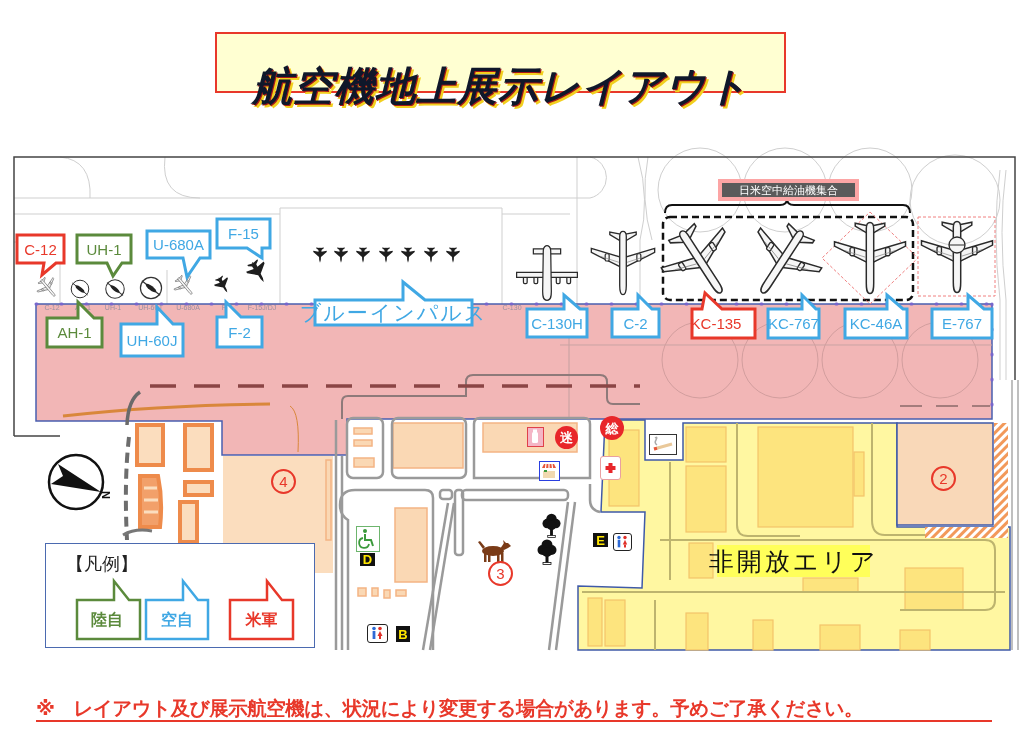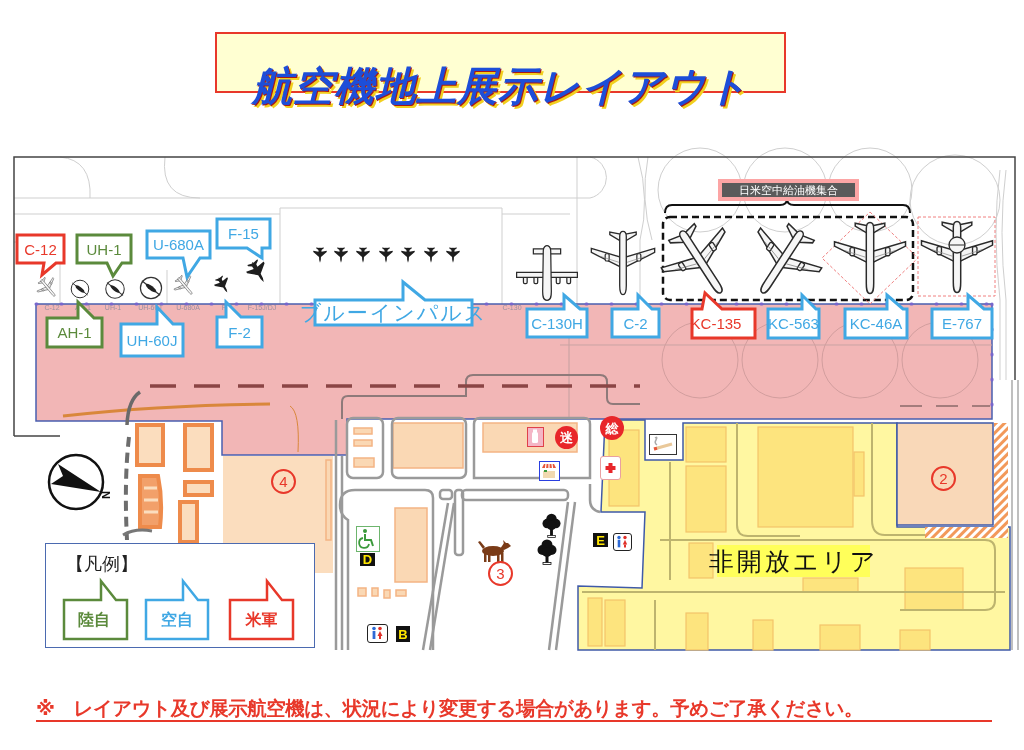--- a/index.html
+++ b/index.html
@@ -1,20 +1,20 @@
 <!DOCTYPE html>
 <html><head>
 <meta charset="utf-8">
 <style>
   html, body { margin:0; padding:0; }
   body { width:1024px; height:750px; position:relative; overflow:hidden; background:#ffffff; font-family:"Liberation Sans", "DejaVu Sans", sans-serif; }
   #page { position:absolute; left:0; top:0; width:1024px; height:750px; }
 
   .title-box { position:absolute; left:215px; top:32px; width:567px; height:57px; background:#FFFFD2; border:2px solid #E8382A; display:flex; align-items:center; justify-content:center; box-sizing:content-box; }
-  .title-text { font-size:40px; font-style:italic; font-weight:bold; color:#1d4ed8; letter-spacing:1px; white-space:nowrap; text-shadow:1px 1px 0 #A81818, 3px 3px 0 #F2CF1E;margin-top:48px; }
+  .title-text { font-size:40px; font-style:italic; font-weight:bold; color:#0f172a; letter-spacing:1px; white-space:nowrap; text-shadow:1px 1px 0 #A81818, 3px 3px 0 #F2CF1E;margin-top:48px; }
 
   svg.map { position:absolute; left:0; top:0; }
 
   .callout { position:absolute; }
   .callout svg { position:absolute; left:0; top:0; overflow:visible; }
   .callout svg path { fill:#ffffff; stroke-width:3; stroke-linejoin:miter; }
   .callout .ct { position:absolute; left:0; top:0; width:100%; height:100%; display:flex; align-items:center; justify-content:center; font-size:15px; white-space:nowrap; z-index:1; line-height:1; }
   .callout.blue svg path { stroke:#40A8E4; } .callout.blue .ct { color:#40A8E4; }
   .callout.red svg path { stroke:#E8382A; }  .callout.red .ct { color:#E8382A; }
   .callout.green svg path { stroke:#5B8A3C; } .callout.green .ct { color:#5B8A3C; }
@@ -341,21 +341,21 @@
   <div class="callout red" style="left:692px;top:309px;width:48px;height:29px">
     <svg width="63" height="29">
         <path d="M0,0 H10 L13,-16 L30,0 H63 V29 H0 Z"></path>
       </svg>
     <span class="ct">KC-135</span>
   </div>
   <div class="callout blue" style="left:768px;top:309px;width:51px;height:29px">
     <svg width="51" height="29">
         <path d="M0,0 H34 L34,-14 L48,0 H51 V29 H0 Z"></path>
       </svg>
-    <span class="ct">KC-563</span>
+    <span class="ct">KC-767</span>
   </div>
   <div class="callout blue" style="left:845px;top:309px;width:62px;height:29px">
     <svg width="62" height="29">
         <path d="M0,0 H42 L42,-14 L58,0 H62 V29 H0 Z"></path>
       </svg>
     <span class="ct">KC-46A</span>
   </div>
   <div class="callout blue" style="left:932px;top:309px;width:60px;height:29px">
     <svg width="60" height="29">
         <path d="M0,0 H36 L36,-14 L52,0 H60 V29 H0 Z"></path>
@@ -427,21 +427,21 @@
       <circle cx="11" cy="3.5" r="1.7" fill="#E0302A"></circle>
         <polygon points="11,5.8 8.8,10.5 13.2,10.5" fill="#E0302A"></polygon>
         <rect x="10" y="10.5" width="2" height="3" fill="#E0302A"></rect>
     </svg>
   </div>
 
   <span class="compass-n">N</span>
 
   <div class="legend">
     <span class="legend-title">【凡例】</span>
-    <div class="callout green" style="left:18px;top:56px;width:60px;height:39px">
+    <div class="callout green" style="left:31px;top:56px;width:60px;height:39px">
       <svg width="63" height="39">
           <path d="M0,0 H37 L37,-19 L52,0 H63 V39 H0 Z"></path>
         </svg>
       <span class="ct">陸自</span>
     </div>
     <div class="callout blue" style="left:100px;top:56px;width:62px;height:39px">
       <svg width="62" height="39">
           <path d="M0,0 H37 L37,-19 L52,0 H62 V39 H0 Z"></path>
         </svg>
       <span class="ct">空自</span>

